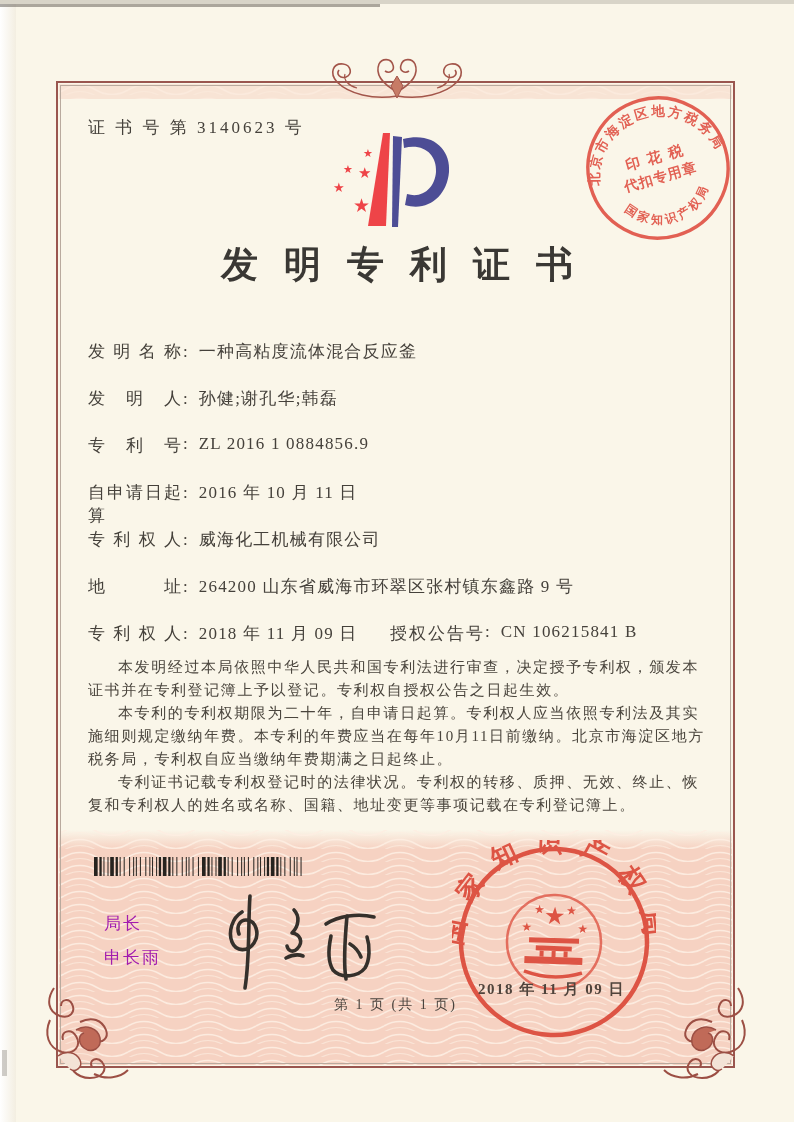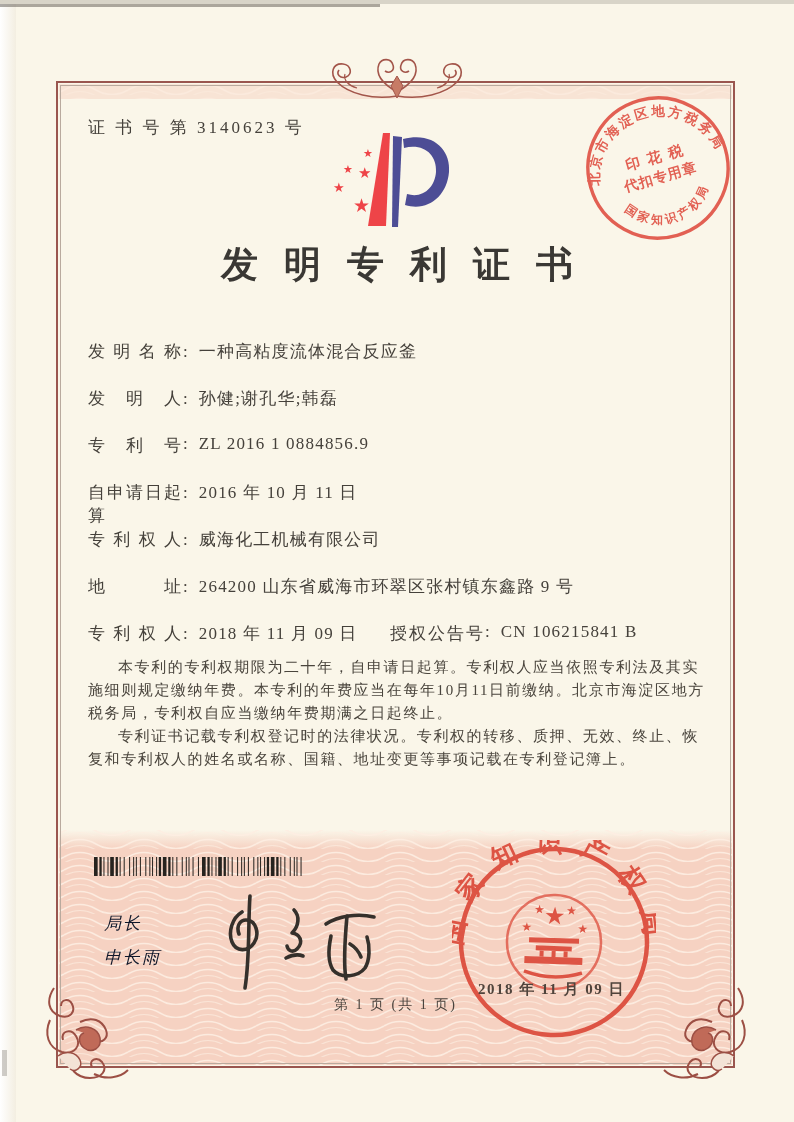--- a/index.html
+++ b/index.html
@@ -35,22 +35,22 @@
   .fcolon{display:inline-block;margin:0 10px 0 1px;}
   .fvalue{letter-spacing:1.2px;}
   .grant-no{position:absolute;left:302px;top:0;}
 
   .paras{position:absolute;left:88px;top:652px;width:624px;
     font-size:15px;line-height:23px;letter-spacing:1.6px;color:#4a453d;}
   .paras p{margin:0;text-indent:2em;}
 
   .barcode{position:absolute;left:94px;top:853px;}
 
-  .signer{position:absolute;left:104px;top:908px;font-size:17px;color:#0f172a;
-    font-family:"Liberation Sans","DejaVu Sans",sans-serif;font-style:italic;}
+  .signer{position:absolute;left:104px;top:908px;font-size:17px;color:#a21caf;
+    font-family:"Liberation Sans","DejaVu Sans",sans-serif;}
   .signer div{margin-bottom:11px;letter-spacing:2px;}
   .signature{position:absolute;left:198px;top:882px;}
 
   .seal{position:absolute;left:452px;top:836px;}
   .seal-date{position:absolute;left:478px;top:976px;width:160px;font-size:15px;font-weight:bold;
     color:#50443c;letter-spacing:1.5px;z-index:5;}
 
   .footer{position:absolute;left:56px;top:992px;width:679px;text-align:center;
     font-size:14px;color:#4a443e;letter-spacing:2px;z-index:4;}
 </style>
@@ -174,20 +174,21 @@
     </div>
     <div class="frow">
       <span class="flabel">专利权人</span><span class="fcolon">:</span><span class="fvalue">2018 年 11 月 09 日</span>
       <span class="grant-no">
         <span class="flabel">授权公告号</span><span class="fcolon">:</span><span class="fvalue">CN 106215841 B</span>
       </span>
     </div>
   </div>
 
   <div class="paras">
+    <p>本发明经过本局依照中华人民共和国专利法进行审查，决定授予专利权，颁发本证书并在专利登记簿上予以登记。专利权自授权公告之日起生效。</p>
     <p>本专利的专利权期限为二十年，自申请日起算。专利权人应当依照专利法及其实施细则规定缴纳年费。本专利的年费应当在每年10月11日前缴纳。北京市海淀区地方税务局，专利权自应当缴纳年费期满之日起终止。</p>
     <p>专利证书记载专利权登记时的法律状况。专利权的转移、质押、无效、终止、恢复和专利权人的姓名或名称、国籍、地址变更等事项记载在专利登记簿上。</p>
   </div>
 
   <svg class="barcode" id="barcode-svg" width="212" height="19">
       <rect x="0" y="0" width="3.650000000000001" height="19" fill="#26231f"></rect>
       <rect x="5.4" y="0" width="2.3000000000000003" height="19" fill="#26231f"></rect>
       <rect x="9.450000000000001" y="0" width="1" height="19" fill="#26231f"></rect>
       <rect x="13.5" y="0" width="1" height="19" fill="#26231f"></rect>
       <rect x="16.2" y="0" width="3.650000000000001" height="19" fill="#26231f"></rect>

